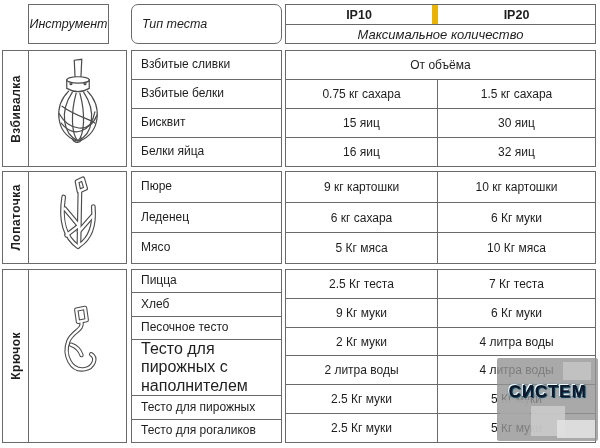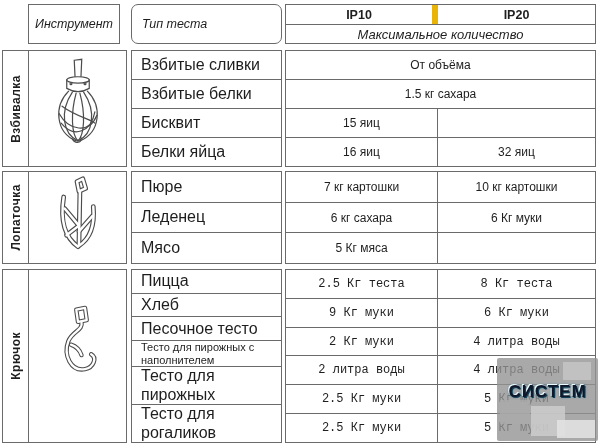--- a/index.html
+++ b/index.html
@@ -3,41 +3,41 @@
 <meta charset="utf-8">
 <style>
   html,body{margin:0;padding:0;background:#fff;}
   .stage{
     position:relative;width:600px;height:448px;background:#ffffff;overflow:hidden;
     font-family:"Liberation Sans","DejaVu Sans",sans-serif;color:#1e1e1e;
   }
   .box{position:absolute;border:1px solid #6a6a6a;background:#fff;box-sizing:border-box;}
 
   
-  .hdr-tool{left:28px;top:4px;width:92px;height:40px;display:flex;align-items:center;justify-content:center;}
+  .hdr-tool{left:28px;top:4px;width:81px;height:40px;display:flex;align-items:center;justify-content:center;}
   .hdr-type{left:131px;top:4px;width:151px;height:40px;display:flex;align-items:center;padding-left:10px;border-radius:7px;}
   .hdr-ital{font-style:italic;font-size:12.5px;}
   .hdr-values{left:285px;top:4px;width:311px;height:40px;display:flex;flex-direction:column;}
   .hdr-models{display:flex;height:19px;border-bottom:1px solid #6a6a6a;}
   .hdr-ip{display:flex;align-items:center;justify-content:center;font-weight:bold;font-size:12.5px;}
   .hdr-ip.c1{width:152px;border-right:6px solid #eab308;box-sizing:border-box;}
   .hdr-ip.c2{flex:1;}
   .hdr-max{flex:1;display:flex;align-items:center;justify-content:center;font-style:italic;font-size:13px;}
 
   
   .left-box{left:2px;width:125px;display:flex;}
   .tool-strip{width:26px;border-right:1px solid #6a6a6a;box-sizing:border-box;display:flex;align-items:center;justify-content:center;}
   .vlabel{writing-mode:vertical-rl;transform:rotate(180deg);font-weight:bold;font-size:12px;letter-spacing:.5px;white-space:nowrap;}
   .icon-area{flex:1;display:flex;align-items:center;justify-content:center;}
 
   
   .type-box{left:131px;width:151px;display:flex;flex-direction:column;}
-  .trow{flex:1;display:flex;align-items:center;padding-left:9px;padding-right:6px;font-size:16px;line-height:1.15;}
+  .trow{flex:1;display:flex;align-items:center;padding-left:9px;padding-right:6px;font-size:12px;line-height:1.15;}
   .trow:not(:last-child){border-bottom:1px solid #6a6a6a;}
-  .trow.small{font-size:11px;}
+  .trow.small{font-size:16px;}
 
   
   .val-box{left:285px;width:311px;display:flex;flex-direction:column;}
   .vrow{flex:1;display:flex;}
   .vrow:not(:last-child){border-bottom:1px solid #6a6a6a;}
   .vcell{display:flex;align-items:center;justify-content:center;font-size:12px;}
   .vc1{width:152px;border-right:1px solid #6a6a6a;box-sizing:border-box;}
   .vc2{flex:1;}
   .vfull{flex:1;}
 
@@ -107,24 +107,26 @@
     <div class="trow">Взбитые сливки</div>
     <div class="trow">Взбитые белки</div>
     <div class="trow">Бисквит</div>
     <div class="trow">Белки яйца</div>
   </div>
   <div class="box val-box" style="top:50px;height:117px;">
     <div class="vrow">
       <div class="vcell vfull">От объёма</div>
     </div>
     <div class="vrow">
+      <div class="vcell vc1">0.75 кг сахара</div>
       <div class="vcell vc2">1.5 кг сахара</div>
     </div>
     <div class="vrow">
       <div class="vcell vc1">15 яиц</div>
+      <div class="vcell vc2">30 яиц</div>
     </div>
     <div class="vrow">
       <div class="vcell vc1">16 яиц</div>
       <div class="vcell vc2">32 яиц</div>
     </div>
   </div>
 
   <div class="box left-box" style="top:171px;height:93px;">
     <div class="tool-strip">
       <span class="vlabel">Лопаточка</span>
@@ -152,29 +154,30 @@
       </svg>
     </div>
   </div>
   <div class="box type-box" style="top:171px;height:93px;">
     <div class="trow">Пюре</div>
     <div class="trow">Леденец</div>
     <div class="trow">Мясо</div>
   </div>
   <div class="box val-box" style="top:171px;height:93px;">
     <div class="vrow">
-      <div class="vcell vc1">7 кг картошки</div>
+      <div class="vcell vc1">9 кг картошки</div>
       <div class="vcell vc2">10 кг картошки</div>
     </div>
     <div class="vrow">
       <div class="vcell vc1">6 кг сахара</div>
       <div class="vcell vc2">6 Кг муки</div>
     </div>
     <div class="vrow">
       <div class="vcell vc1">5 Кг мяса</div>
+      <div class="vcell vc2">10 Кг мяса</div>
     </div>
   </div>
 
   <div class="box left-box" style="top:269px;height:174px;">
     <div class="tool-strip">
       <span class="vlabel">Крючок</span>
     </div>
     <div class="icon-area">
       <svg width="56" height="108" viewBox="0 0 64 120" aria-hidden="true">
         <g>
@@ -191,24 +194,24 @@
     </div>
   </div>
   <div class="box type-box" style="top:269px;height:174px;">
     <div class="trow">Пицца</div>
     <div class="trow">Хлеб</div>
     <div class="trow">Песочное тесто</div>
     <div class="trow small">Тесто для пирожных с наполнителем</div>
     <div class="trow">Тесто для пирожных</div>
     <div class="trow">Тесто для рогаликов</div>
   </div>
-  <div class="box val-box" style="top:269px;height:174px;font-family:Liberation Mono, monospace;">
+  <div class="box val-box" style="top:269px;height:174px;">
     <div class="vrow">
       <div class="vcell vc1">2.5 Кг теста</div>
-      <div class="vcell vc2">8 Кг теста</div>
+      <div class="vcell vc2">7 Кг теста</div>
     </div>
     <div class="vrow">
       <div class="vcell vc1">9 Кг муки</div>
       <div class="vcell vc2">6 Кг муки</div>
     </div>
     <div class="vrow">
       <div class="vcell vc1">2 Кг муки</div>
       <div class="vcell vc2">4 литра воды</div>
     </div>
     <div class="vrow">

